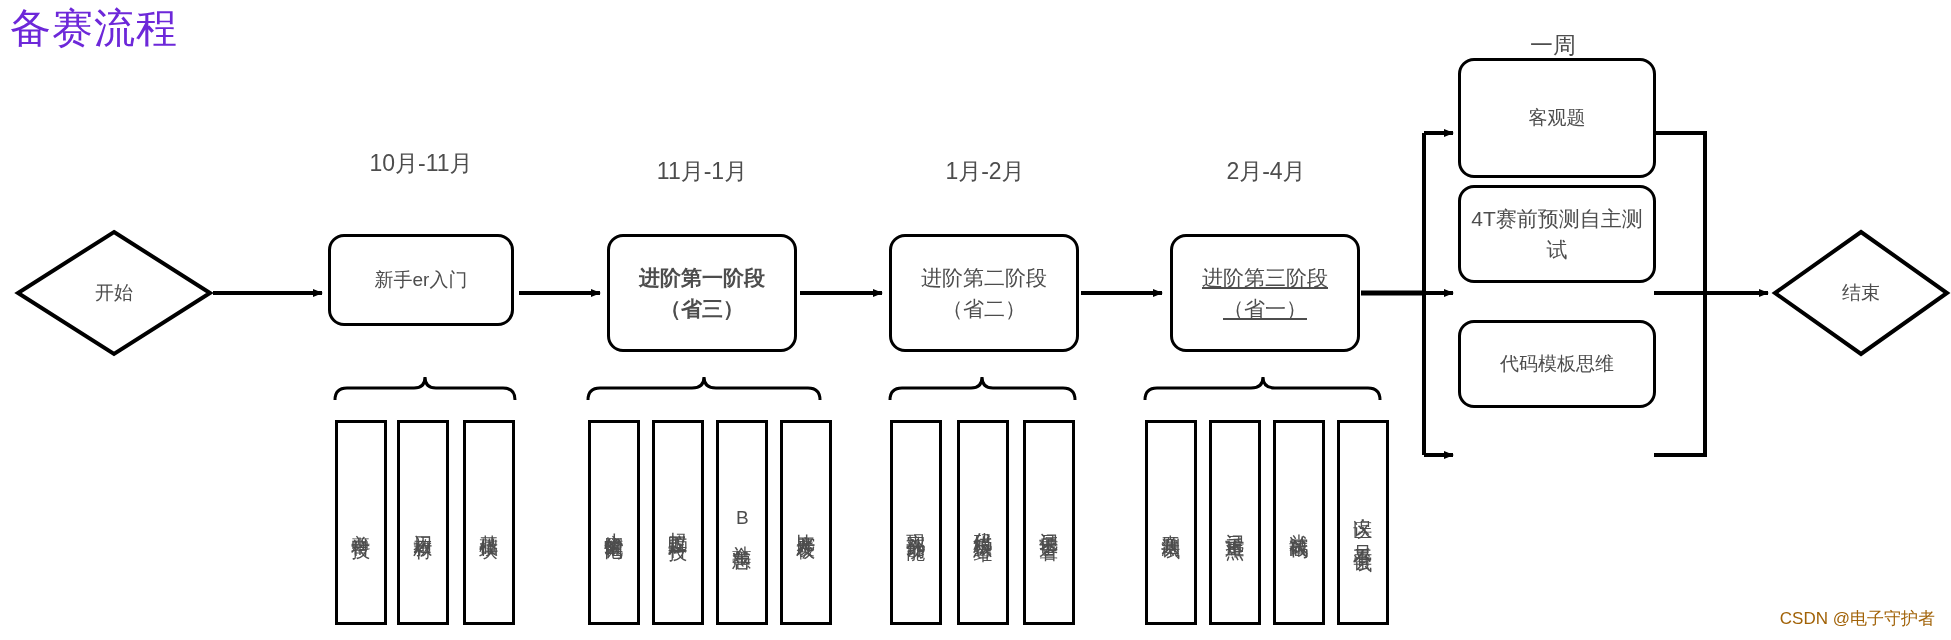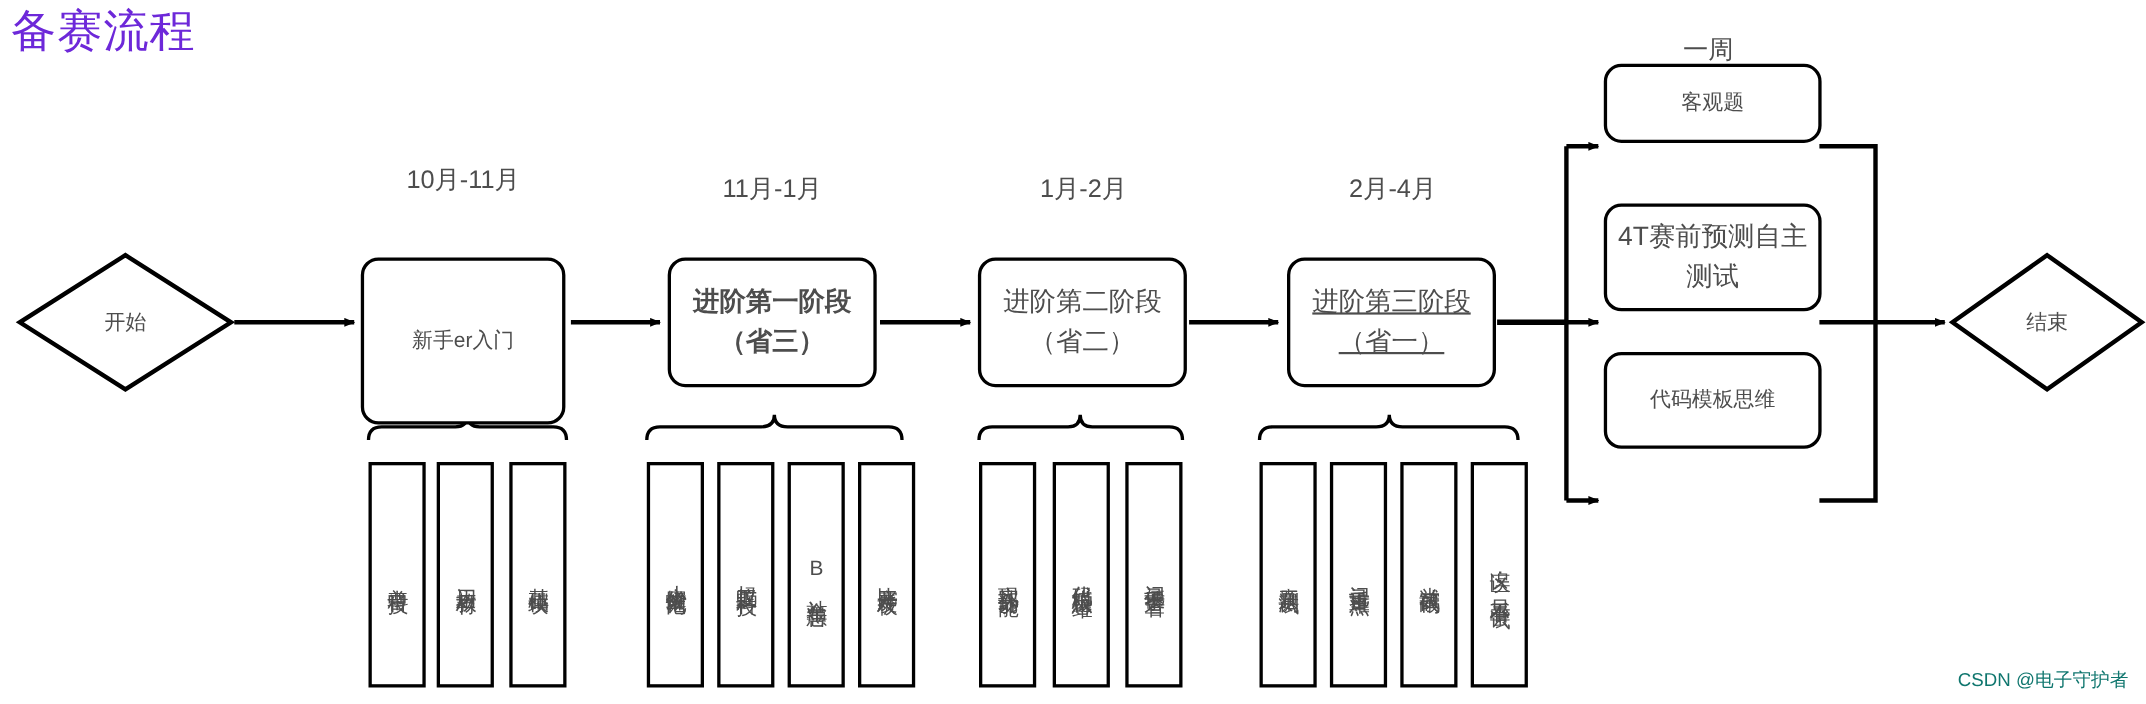--- a/index.html
+++ b/index.html
@@ -41,21 +41,21 @@
     display: flex;
     align-items: center;
     justify-content: center;
     text-align: center;
     color: #4d4d4d;
     background: #ffffff;
   }
   .rbox {
     border: 3px solid #000000;
     border-radius: 16px;
-    font-size: 24px;
+    font-size: 21px;
     line-height: 1.5;
     padding: 4px 10px;
   }
   .rbox.single { font-size: 19px; }
 
   .phase-label {
     position: absolute;
     font-size: 23px;
     color: #4d4d4d;
     text-align: center;
@@ -94,21 +94,21 @@
     line-height: 1.45;
     letter-spacing: 2px;
     white-space: nowrap;
   }
 
   
   .watermark {
     position: absolute;
     right: 16px; bottom: 10px;
     font-size: 17px;
-    color: #0f766e;
+    color: #a16207;
     white-space: nowrap;
   }
 </style>
 </head>
 <body>
 
 <div id="canvas">
 
   <div class="page-title">备赛流程</div>
 
@@ -151,42 +151,42 @@
   </svg>
 
   <div class="diamond-wrap" style="left:14px; top:228px; width:200px; height:130px;">
     <svg width="200" height="130" viewBox="0 0 200 130" xmlns="http://www.w3.org/2000/svg">
       <polygon points="100,4 196,65 100,126 4,65" fill="#ffffff" stroke="#000000" stroke-width="4"></polygon>
     </svg>
     <div class="diamond-label">开始</div>
   </div>
 
   <div class="phase-label" style="left:421px; top:148px;">10月-11月</div>
-  <div class="node rbox single" style="left:328px; top:234px; width:186px; height:152px;">
+  <div class="node rbox single" style="left:328px; top:234px; width:186px; height:92px;">
     <span>新手er入门</span>
   </div>
 
   <div class="phase-label" style="left:702px; top:156px;">11月-1月</div>
   <div class="node rbox" style="left:607px; top:234px; width:190px; height:118px;font-weight:bold;">
     <span>进阶第一阶段（省三）</span>
   </div>
 
   <div class="phase-label" style="left:985px; top:156px;">1月-2月</div>
   <div class="node rbox" style="left:889px; top:234px; width:190px; height:118px;">
     <span>进阶第二阶段（省二）</span>
   </div>
 
   <div class="phase-label" style="left:1266px; top:156px;">2月-4月</div>
   <div class="node rbox" style="left:1170px; top:234px; width:190px; height:118px;text-decoration:underline;">
     <span>进阶第三阶段（省一）</span>
   </div>
 
   <div class="phase-label" style="left:1553px; top:30px;">一周</div>
 
-  <div class="node rbox single" style="left:1458px; top:58px; width:198px; height:72px;">
+  <div class="node rbox single" style="left:1458px; top:58px; width:198px; height:120px;">
     <span>客观题</span>
   </div>
 
   <div class="node rbox" style="left:1458px; top:185px; width:198px; height:98px;">
     <span>4T赛前预测自主测试</span>
   </div>
 
   <div class="node rbox single" style="left:1458px; top:320px; width:198px; height:88px;">
     <span>代码模板思维</span>
   </div>

